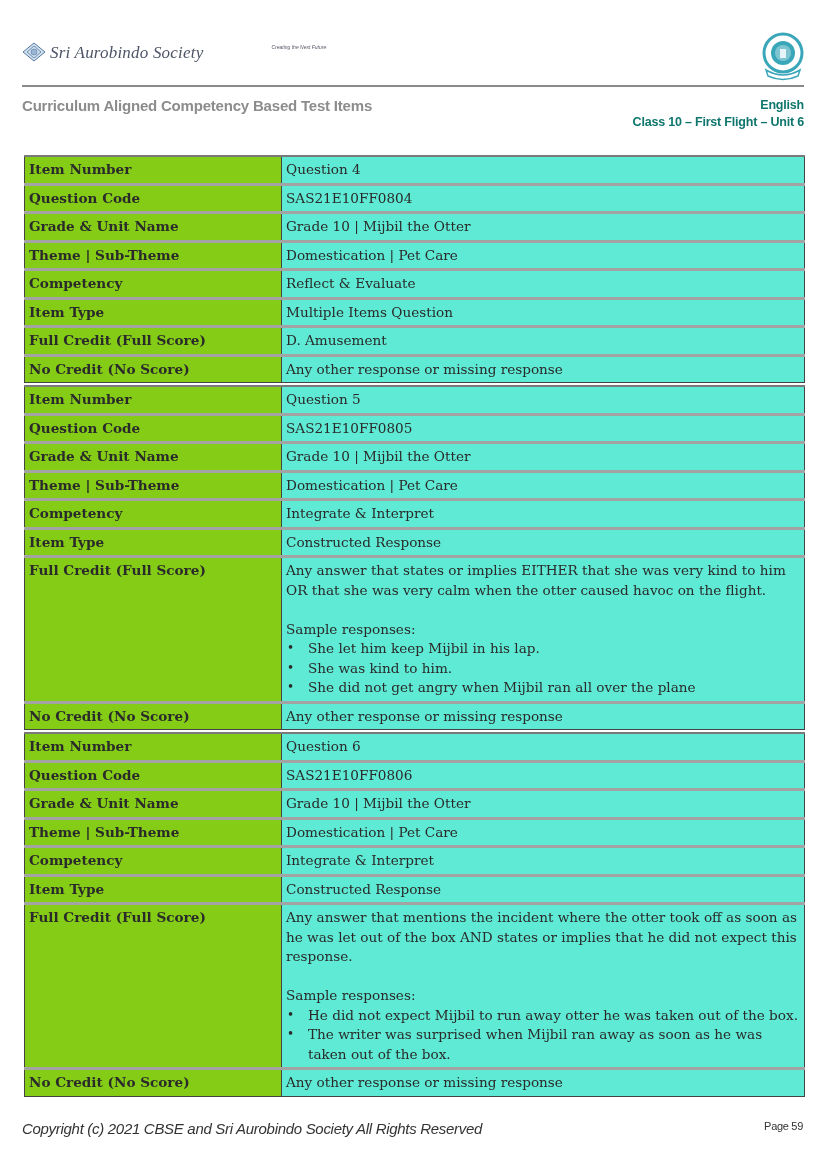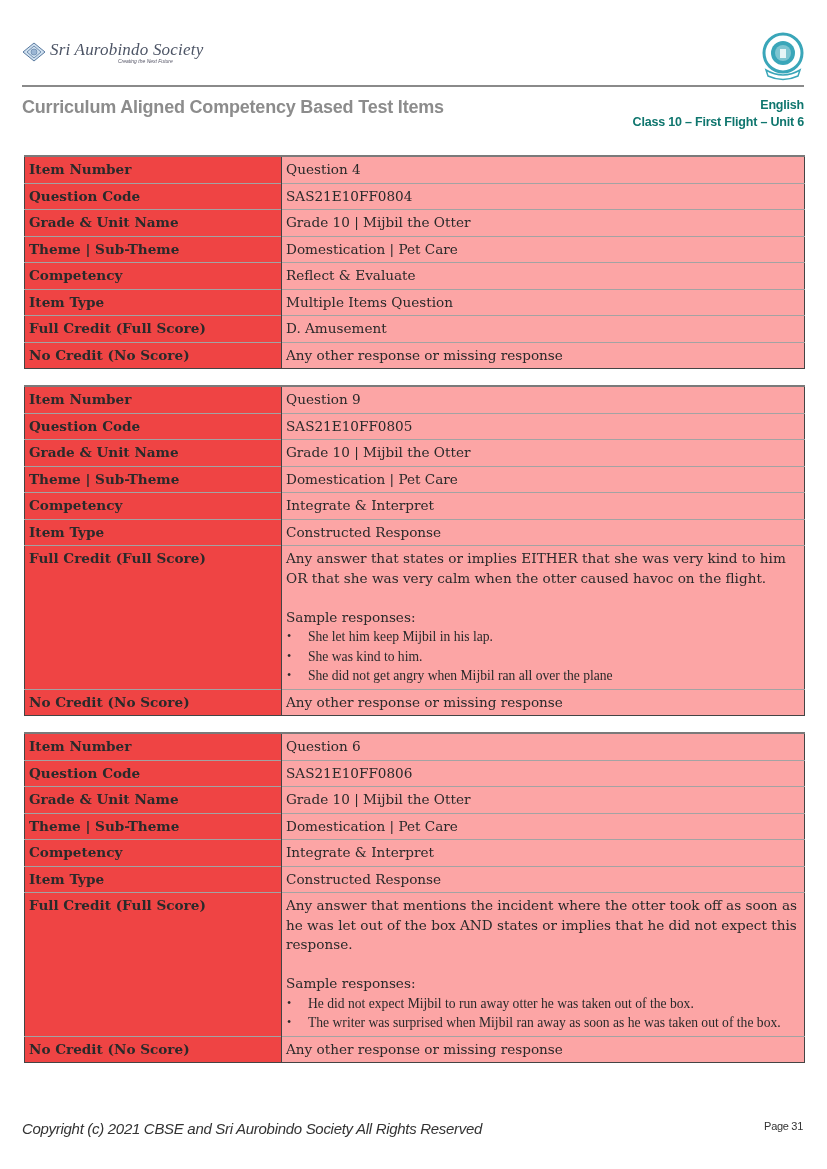--- a/index.html
+++ b/index.html
@@ -6,65 +6,65 @@
   body {
     width: 827px; height: 1169px; position: relative; overflow: hidden;
     font-family: "DejaVu Serif", "Liberation Serif", serif;
     color: #222;
   }
   .header-logo-left {
     position: absolute; left: 22px; top: 36px; height: 32px;
     display: flex; align-items: center;
   }
   .sas-emblem { width: 24px; height: 20px; margin-right: 4px; }
-  .sas-wordmark { display: flex; flex-direction: column; line-height: 1; }
+  .sas-wordmark { display: flex; flex-direction: row; line-height: 1; }
   .sas-name {
     font-family: "Liberation Serif", serif; font-style: italic;
     font-size: 17px; color: #4d5566; letter-spacing: 0.2px;
   }
   .sas-tagline {
     font-family: "Liberation Sans", sans-serif; font-style: italic;
     font-size: 5px; color: #556; margin-left: 68px; margin-top: 1px;
   }
   .header-logo-right {
     position: absolute; left: 760px; top: 32px; width: 46px; height: 50px;
   }
   .header-rule {
     position: absolute; left: 22px; top: 85px; width: 782px; height: 2px; background: #8a8a8a;
   }
   .hdr-left {
     position: absolute; left: 22px; top: 97px;
     font-family: "Liberation Sans", sans-serif; font-weight: bold;
-    font-size: 18px; color: #8c8c8c; letter-spacing: -0.2px;
+    font-size: 15px; color: #8c8c8c; letter-spacing: -0.2px;
   }
   .hdr-right {
     position: absolute; right: 23px; top: 97px; text-align: right;
     font-family: "Liberation Sans", sans-serif; font-weight: bold;
     font-size: 12.5px; color: #0f766e; line-height: 17px; letter-spacing: -0.2px;
   }
   table.item {
     position: absolute; left: 24px; width: 781px;
     border-collapse: collapse;
     border-top: 2px solid #7a7a7a;
     border-left: 1.5px solid #444; border-right: 1.5px solid #444; border-bottom: 1.5px solid #444;
     font-size: 13.6px; line-height: 19.5px;
   }
   table.item td {
-    border-top: 1px solid #a3a3a3; padding: 3px 4px 3px 4px; vertical-align: top;
+    border-top: 3px solid #a3a3a3; padding: 3px 4px 3px 4px; vertical-align: top;
   }
   table.item td.label {
-    width: 248px; background: #ef4444; font-weight: bold; color: #2a2a2a;
+    width: 248px; background: #84cc16; font-weight: bold; color: #2a2a2a;
     border-right: 1.5px solid #444; padding-left: 4px;
   }
-  table.item td.value { background: #fca5a5; color: #2a2a2a; }
+  table.item td.value { background: #5eead4; color: #2a2a2a; }
   table.item tr:first-child td { border-top: none; }
   .para { margin: 0; }
   .gap { height: 19.5px; }
   ul.bullets { margin: 0; padding: 0; list-style: none; }
-  ul.bullets li { position: relative; padding-left: 22px; font-family: Liberation Serif, serif; }
+  ul.bullets li { position: relative; padding-left: 22px; }
   ul.bullets li::before {
     content: "•"; position: absolute; left: 1px; top: 0; font-size: 12px;
   }
   .footer-left {
     position: absolute; left: 22px; top: 1120px;
     font-family: "Liberation Sans", sans-serif; font-style: italic;
     font-size: 15px; color: #333; letter-spacing: -0.3px;
   }
   .footer-right {
     position: absolute; right: 24px; top: 1120px;
@@ -139,21 +139,21 @@
     <td class="label">No Credit (No Score)</td>
     <td class="value">Any other response or missing response</td>
   </tr>
 </tbody>
   </table>
 
 <table class="item" style="top:385px;">
   <tbody>
       <tr>
     <td class="label">Item Number</td>
-    <td class="value">Question 9</td>
+    <td class="value">Question 5</td>
   </tr>
   <tr>
     <td class="label">Question Code</td>
     <td class="value">SAS21E10FF0805</td>
   </tr>
   <tr>
     <td class="label">Grade &amp; Unit Name</td>
     <td class="value">Grade 10 | Mijbil the Otter</td>
   </tr>
   <tr>
@@ -227,13 +227,13 @@
     </td>
   </tr>
   <tr>
     <td class="label">No Credit (No Score)</td>
     <td class="value">Any other response or missing response</td>
   </tr>
 </tbody>
   </table>
 
 <div class="footer-left">Copyright (c) 2021 CBSE and Sri Aurobindo Society All Rights Reserved</div>
-<div class="footer-right">Page 31</div>
+<div class="footer-right">Page 59</div>
 
 </body></html>

